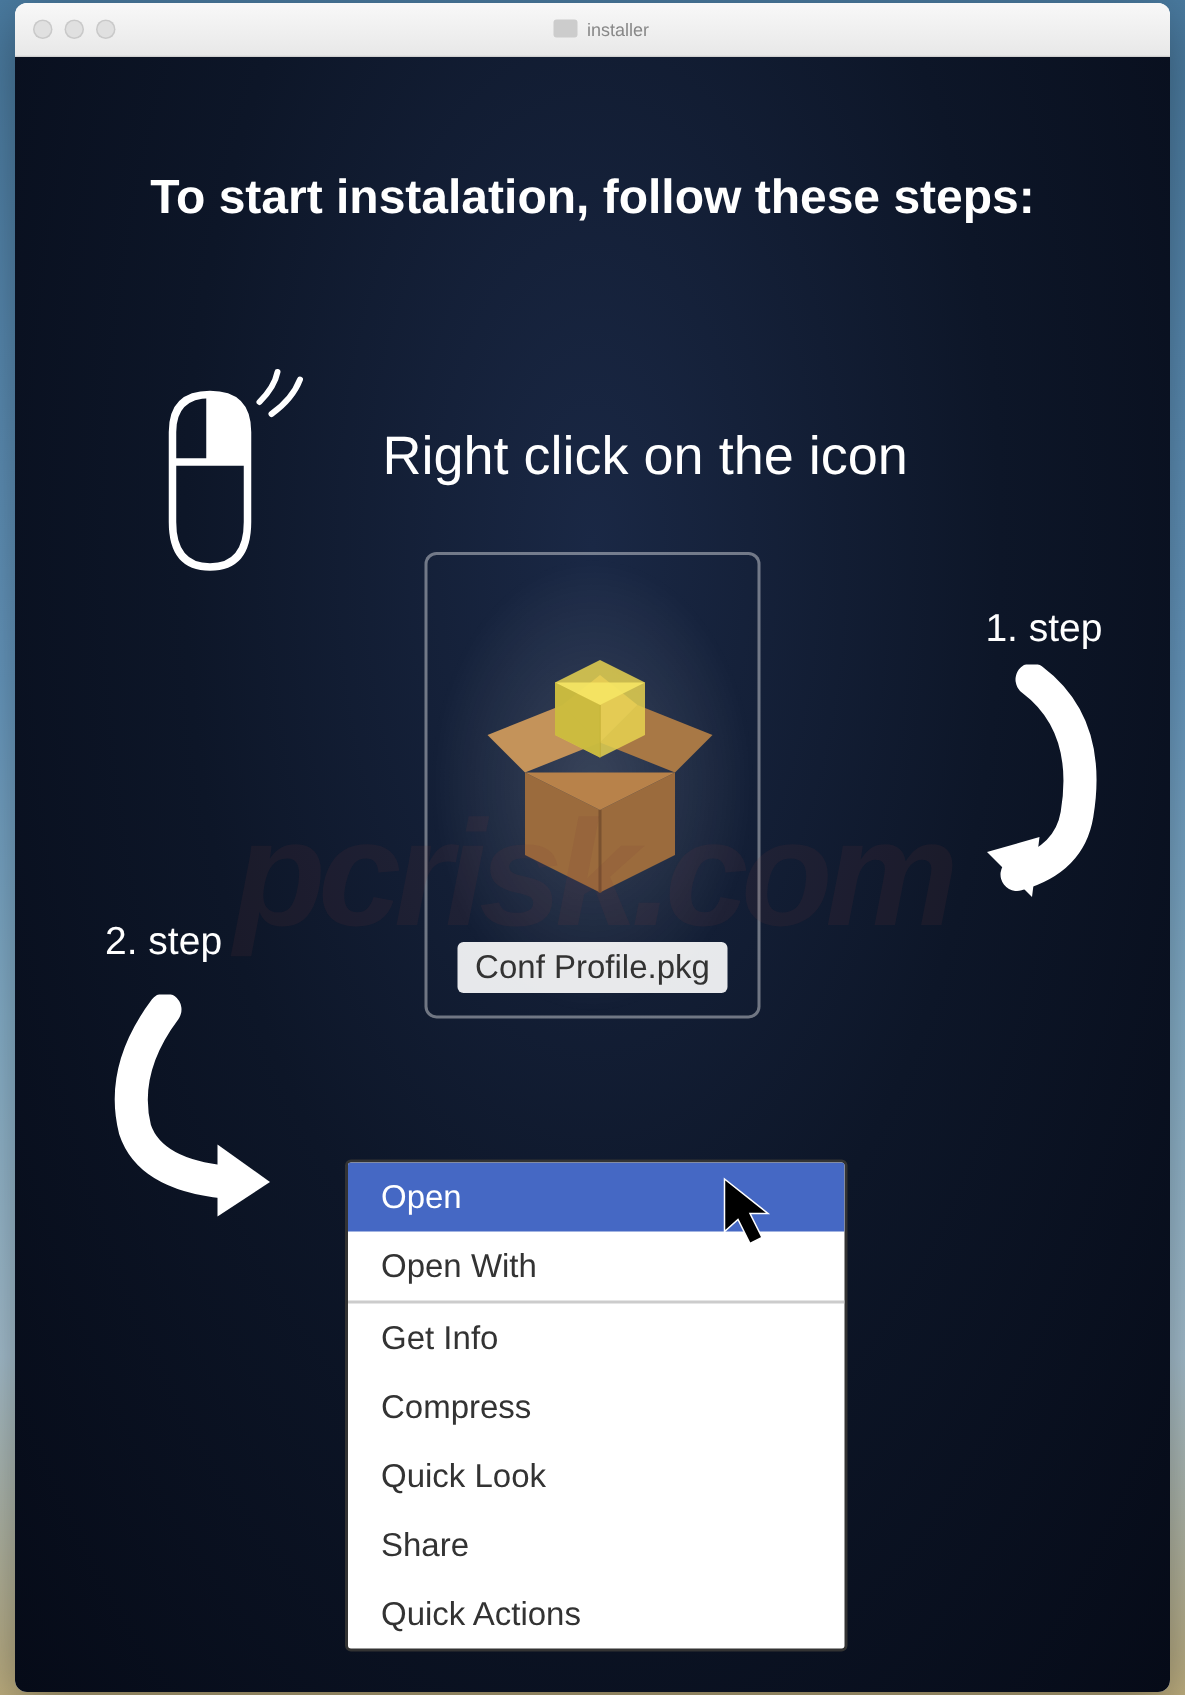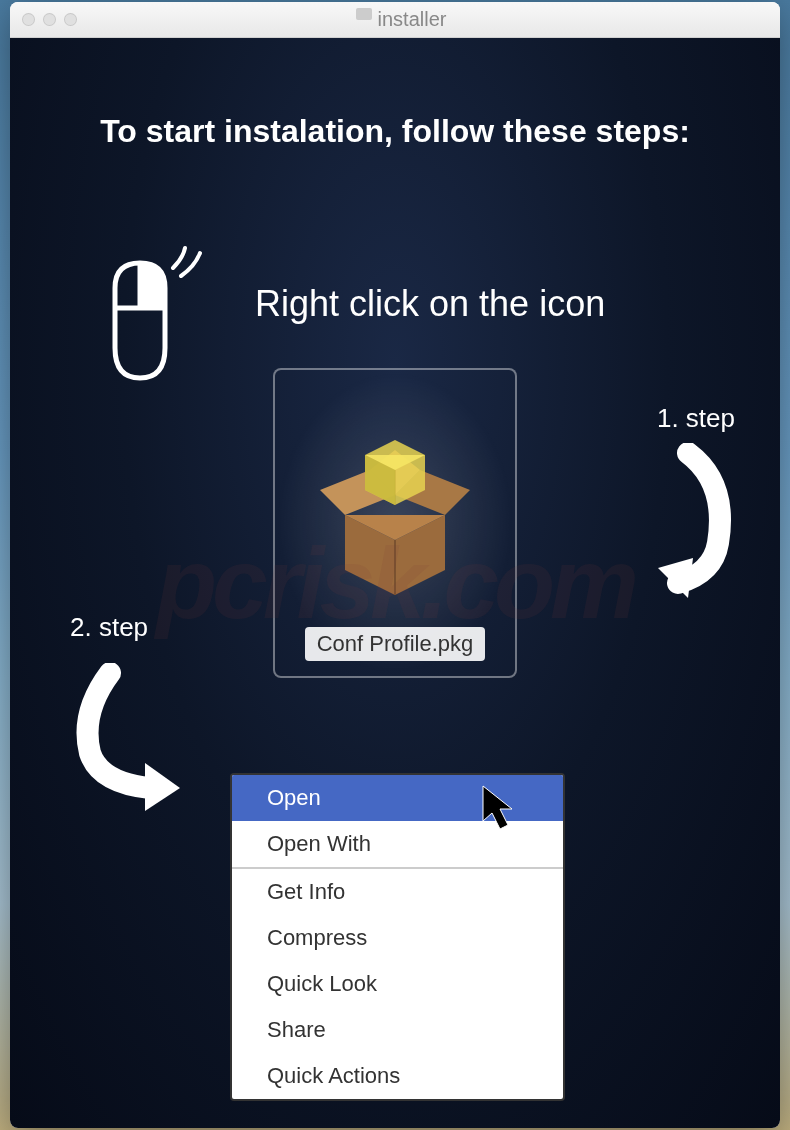--- a/index.html
+++ b/index.html
@@ -55,21 +55,21 @@
     
     .traffic-light.red { background: #e0e0e0; }
     .traffic-light.yellow { background: #e0e0e0; }
     .traffic-light.green { background: #e0e0e0; }
     
     .title-content {
       display: flex;
       align-items: flex-start;
       gap: 6px;
       color: #888;
-      font-size: 20px;
+      font-size: 12px;
       padding-left: 12px;
     }
     
     .disk-icon {
       width: 16px;
       height: 12px;
       background: #ccc;
       border-radius: 2px;
       display: inline-block;
     }
@@ -105,21 +105,21 @@
       position: absolute;
       top: 245px;
       left: 245px;
     }
     
     .package-container {
       position: absolute;
       top: 330px;
       left: 50%;
       transform: translateX(-50%);
-      width: 244px;
+      width: 224px;
       border: 2px solid rgba(255,255,255,0.4);
       border-radius: 8px;
       padding: 15px;
       text-align: center;
       background: radial-gradient(ellipse at center, rgba(255,255,255,0.15), transparent 70%);
     }
     
     .package-icon {
       margin: 10px auto;
       position: relative;
@@ -168,21 +168,21 @@
       top: 735px;
       left: 220px;
       width: 335px;
       background: white;
       border: 2px solid #333;
       border-radius: 4px;
       overflow: hidden;
     }
     
     .menu-item {
-      padding: 10px 35px;
+      padding: 10px 22px;
       font-size: 22px;
       color: #333;
       position: relative;
     }
     
     .menu-item.highlighted {
       background: #4568c4;
       color: white;
     }
     

